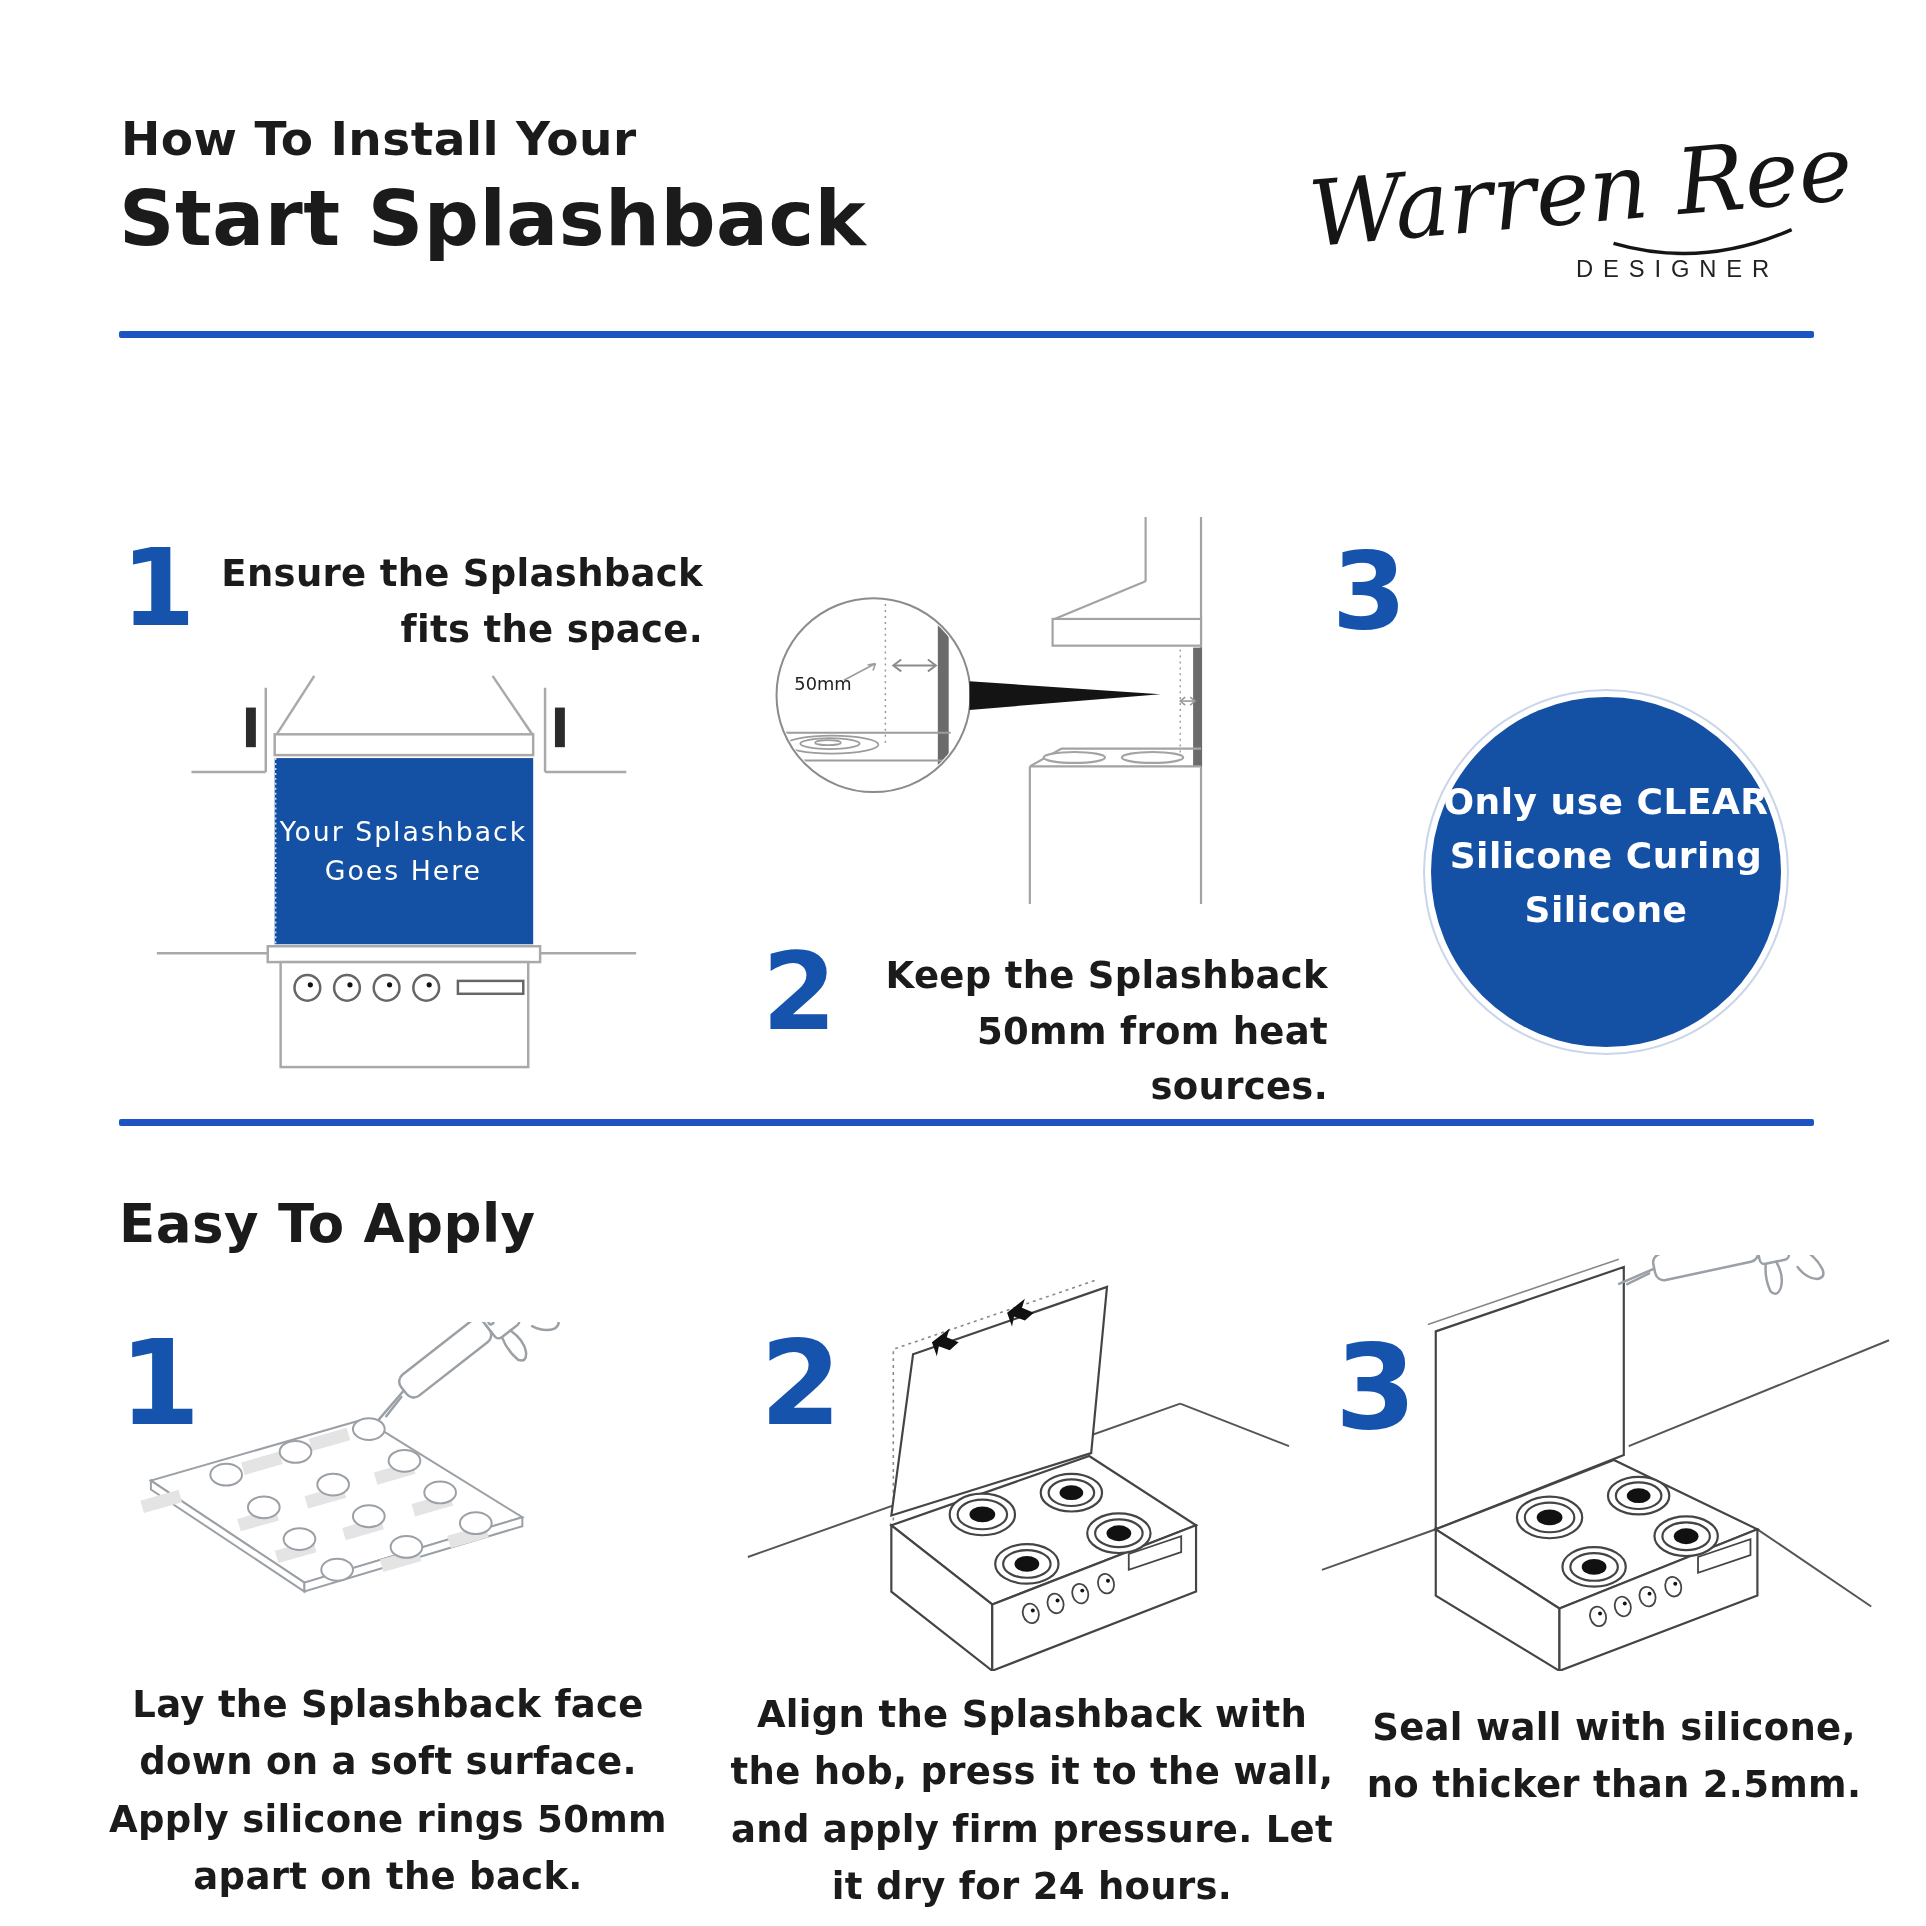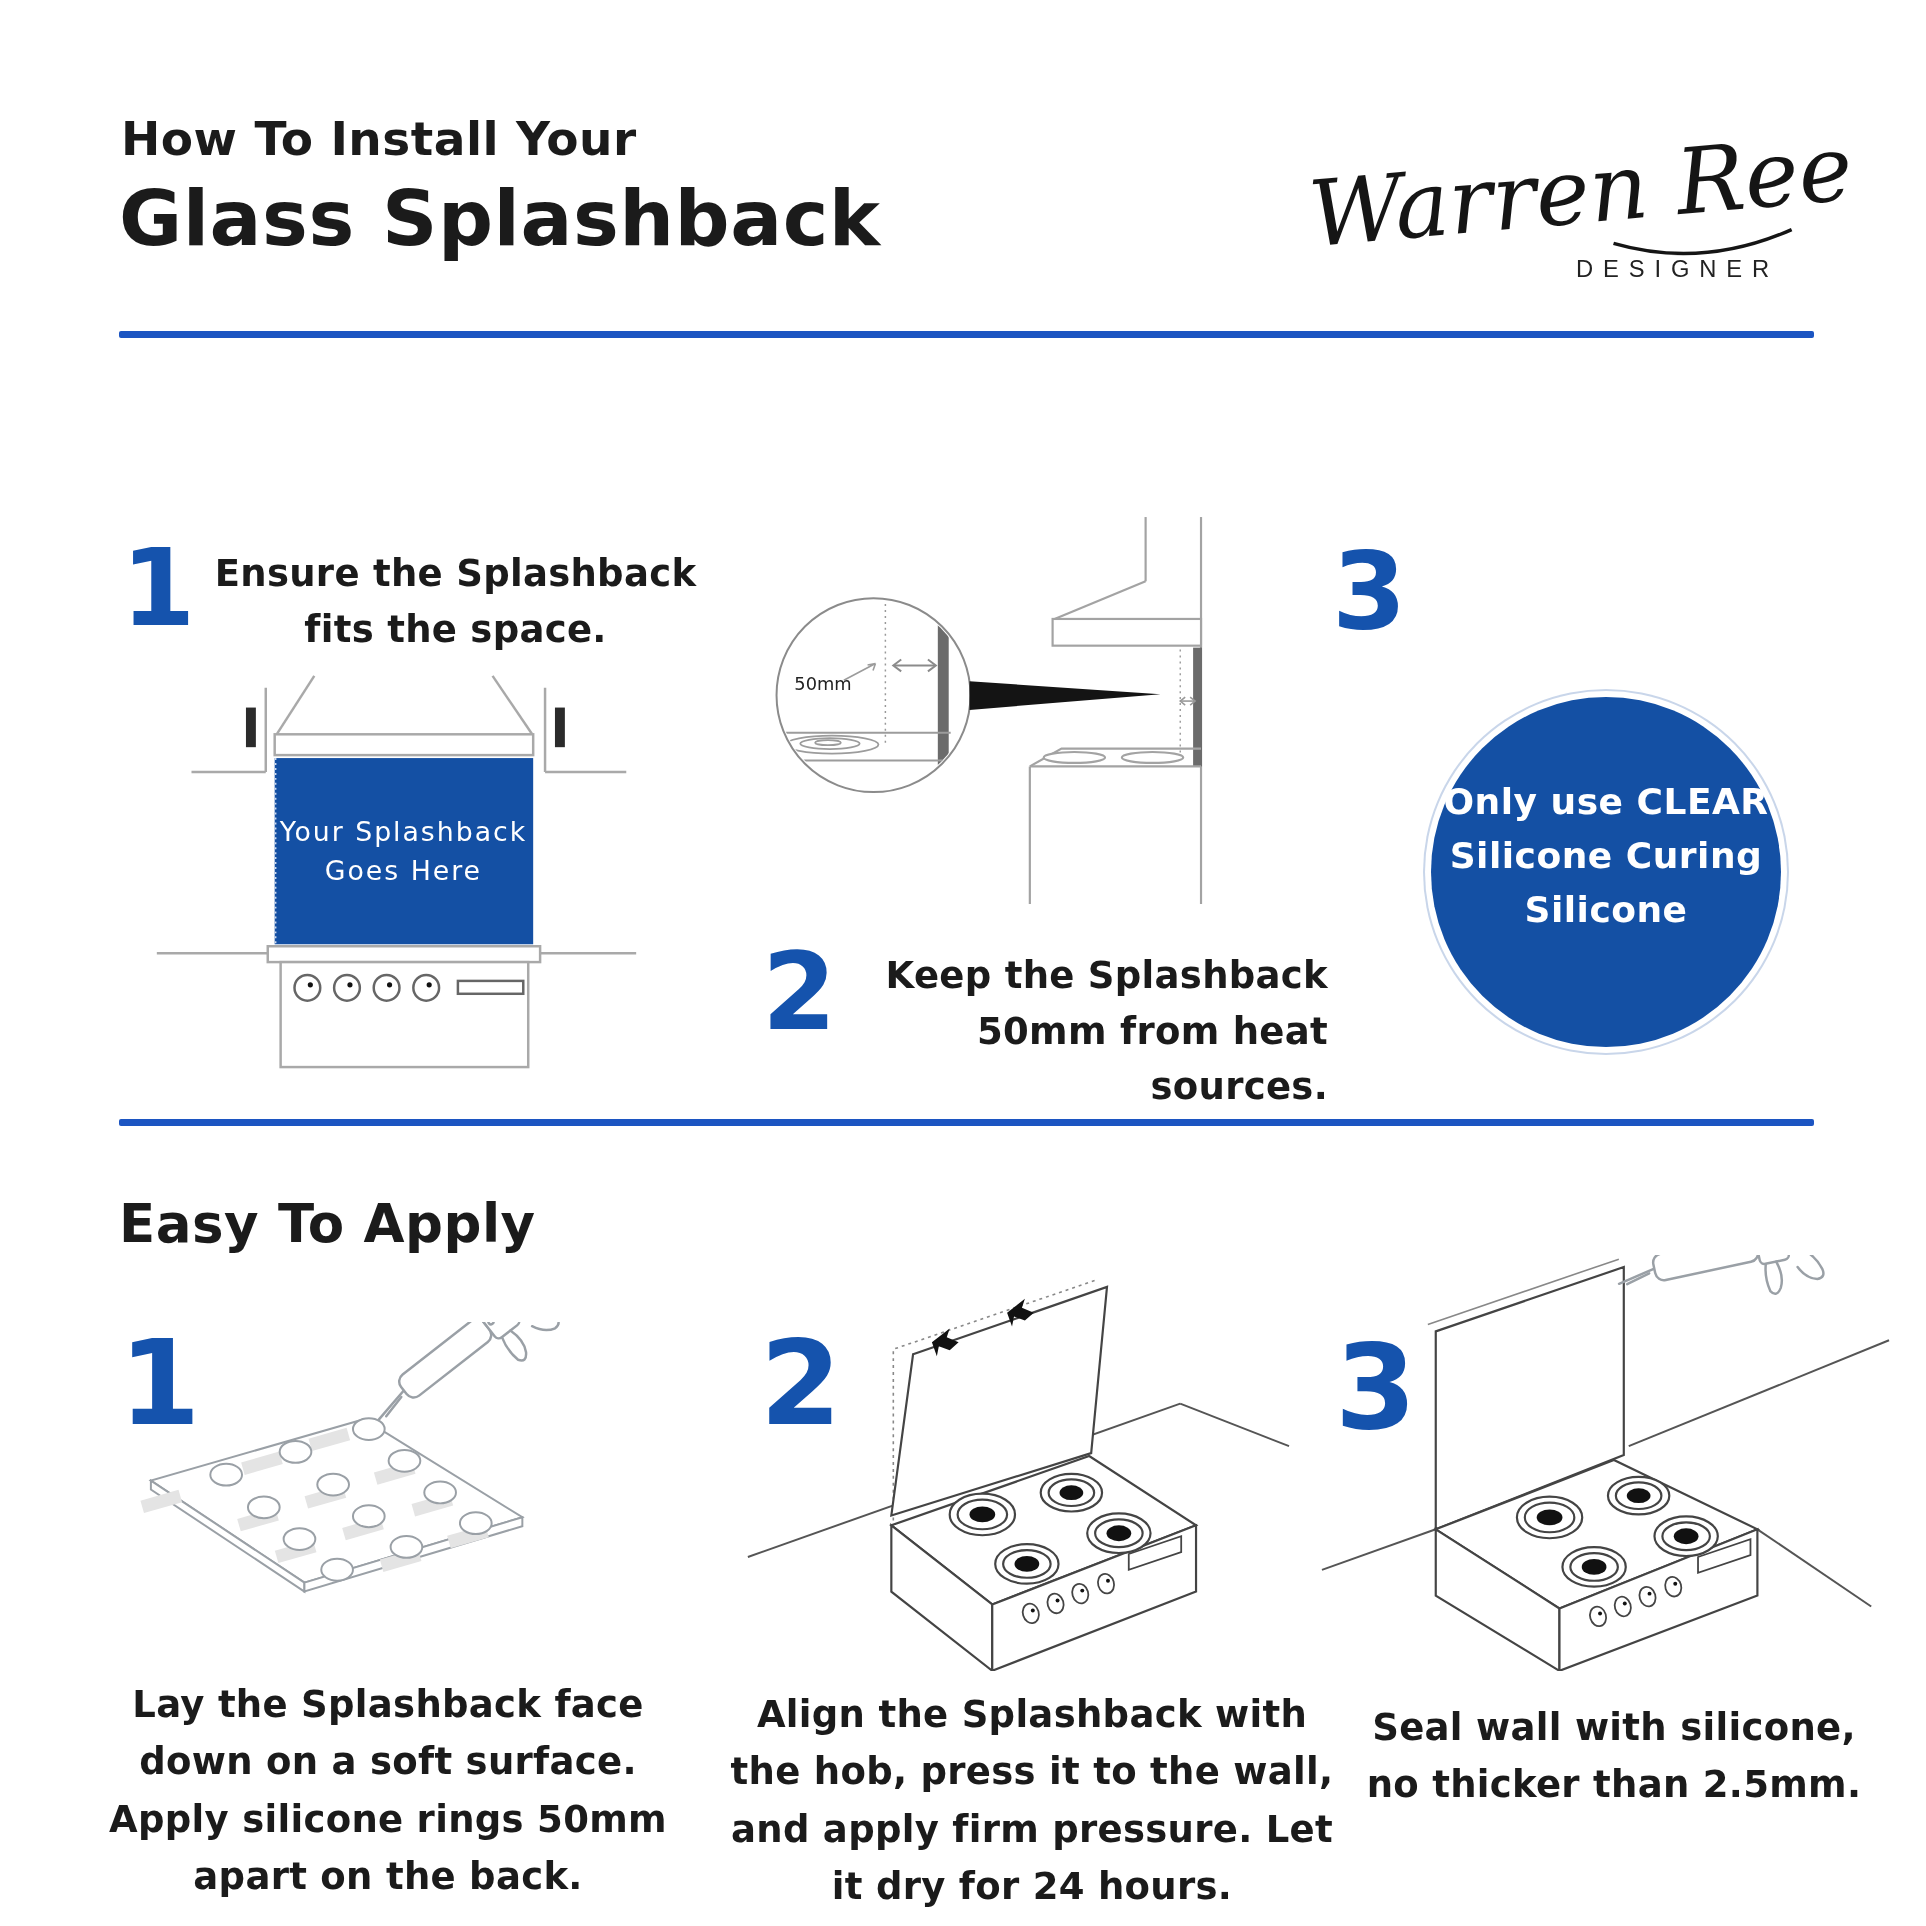--- a/index.html
+++ b/index.html
@@ -26,21 +26,21 @@
   .stepnum{color:var(--num);font-weight:700;line-height:1;}
   .num-s1{font-size:107px;}
   .num-s2{font-size:117px;}
   .n1a{left:121px;top:535px;}
   .n2a{left:762px;top:939px;}
   .n3a{left:1332px;top:538px;}
   .n1b{left:119px;top:1325px;}
   .n2b{left:760px;top:1325px;}
   .n3b{left:1335px;top:1329px;}
   .steptext{font-size:37px;font-weight:700;line-height:1.5;letter-spacing:0.3px;}
-  .t-s1{left:208px;top:546px;width:495px;text-align:center;}
+  .t-s1{left:208px;top:546px;width:495px;text-align:right;}
   .t-s2{left:853px;top:948px;width:475px;text-align:right;}
   .t-s3{left:1407px;top:543px;width:495px;text-align:left;}
   .caption{font-size:37px;font-weight:700;line-height:1.55;text-align:center;letter-spacing:0.3px;}
   .cap1{left:102px;top:1676px;width:572px;}
   .cap2{left:726px;top:1686px;width:612px;}
   .cap3{left:1340px;top:1699px;width:548px;}
   .note-circle{left:1431px;top:697px;width:350px;height:350px;border-radius:50%;
     background:var(--accent);box-shadow:0 0 0 6px #fff,0 0 0 8px #c9d6ea;
     display:flex;align-items:center;justify-content:center;}
   .note-text{color:#fff;font-size:36px;line-height:1.5;text-align:center;font-weight:700;
@@ -63,21 +63,21 @@
         <rect x="146" y="4" width="30" height="37" rx="5"></rect>
         <path d="M176,10 q20,-16 28,-9 q6,5 -3,11 l-12,6" fill="none"></path>
         <path d="M176,26 q24,10 30,32 q2,9 -7,9 q-11,-3 -17,-16" fill="none"></path>
         <path d="M162,41 q5,16 -1,27 q-6,9 -11,1 q-3,-14 1,-27" fill="none"></path>
         <circle cx="152" cy="22" r="2.5"></circle>
       </g>
     </defs>
   </svg>
 
   <div class="abs title-sm">How To Install Your</div>
-  <div class="abs title-lg">Glass Splashback</div>
+  <div class="abs title-lg">Start Splashback</div>
 
   <div class="abs logo-wrap">
     <svg width="564" height="208" viewBox="0 0 570 210">
       <text x="22" y="138" font-family="DejaVu Serif, serif" font-style="italic" font-size="92" fill="#151515" transform="rotate(-5 285 110)">Warren Reed</text>
       <path d="M330,158 q90,26 180,-14" stroke="#151515" stroke-width="3.5" fill="none"></path>
       <text x="292" y="192" font-family="Liberation Sans, sans-serif" font-size="24" letter-spacing="10" fill="#222">DESIGNER</text>
     </svg>
   </div>
 
   <div class="abs rule rule1"></div>

